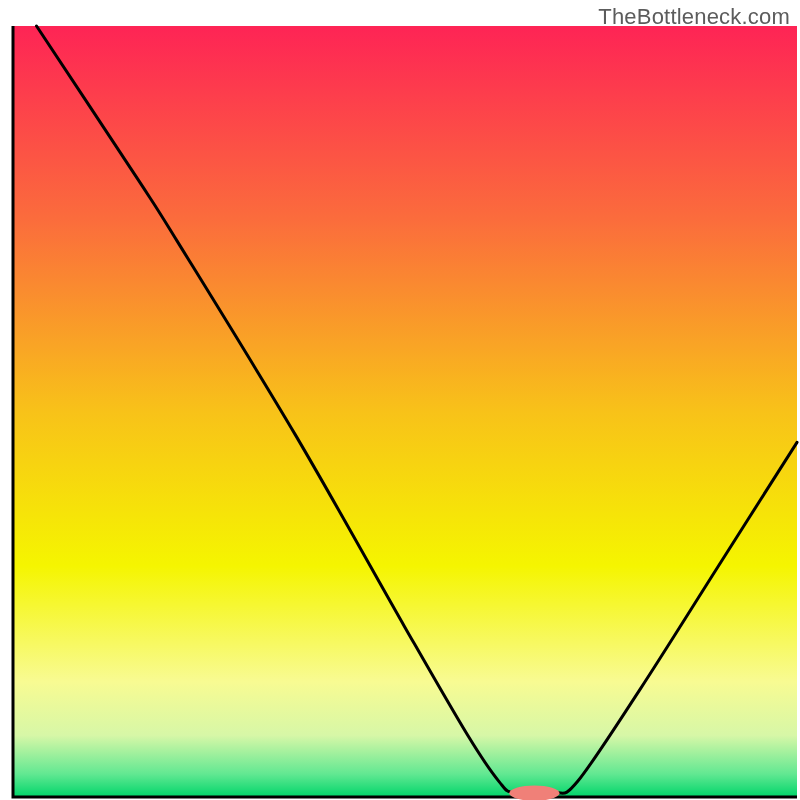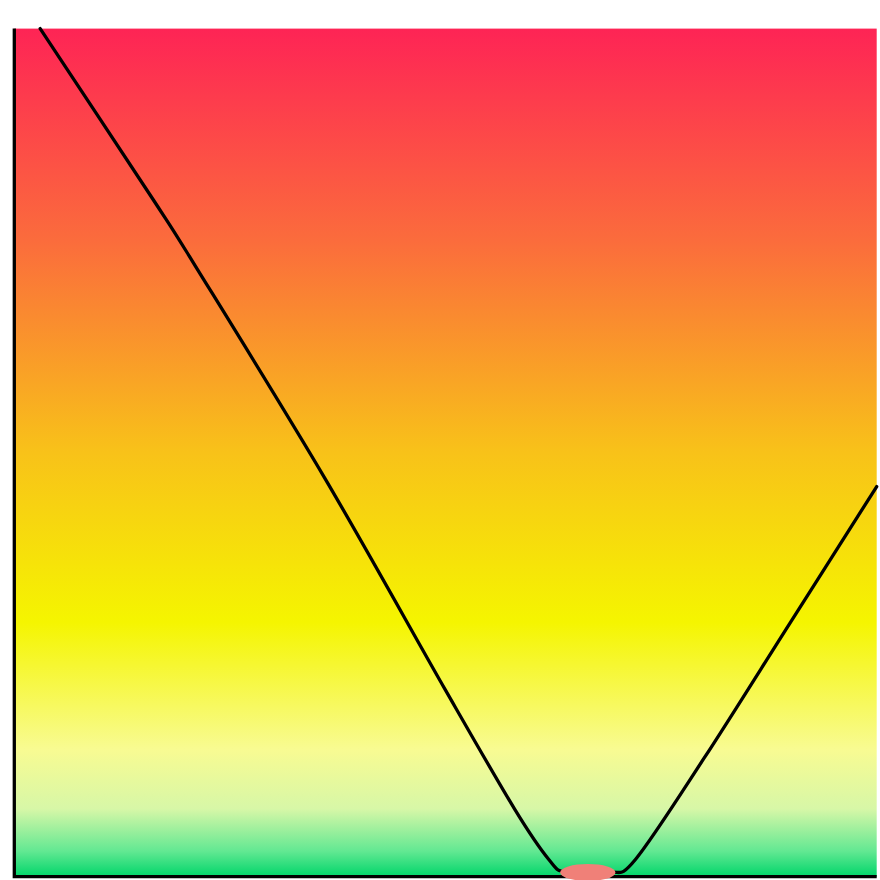--- a/index.html
+++ b/index.html
@@ -29,20 +29,21 @@
   svg {
     position: absolute;
     left: 0;
     top: 0;
   }
 </style>
 </head>
 <body>
 
 <div class="stage">
+  <div class="watermark">TheBottleneck.com</div>
 
   <svg id="chart-svg" width="800" height="800">
     <defs>
       <linearGradient id="bg-grad" x1="0" y1="0" x2="0" y2="1">
           <stop offset="0%" stop-color="#fe2455"></stop>
           <stop offset="25%" stop-color="#fb6c3c"></stop>
           <stop offset="50%" stop-color="#f8c219"></stop>
           <stop offset="70%" stop-color="#f5f500"></stop>
           <stop offset="85%" stop-color="#f8fb92"></stop>
           <stop offset="92%" stop-color="#d7f7a7"></stop>

